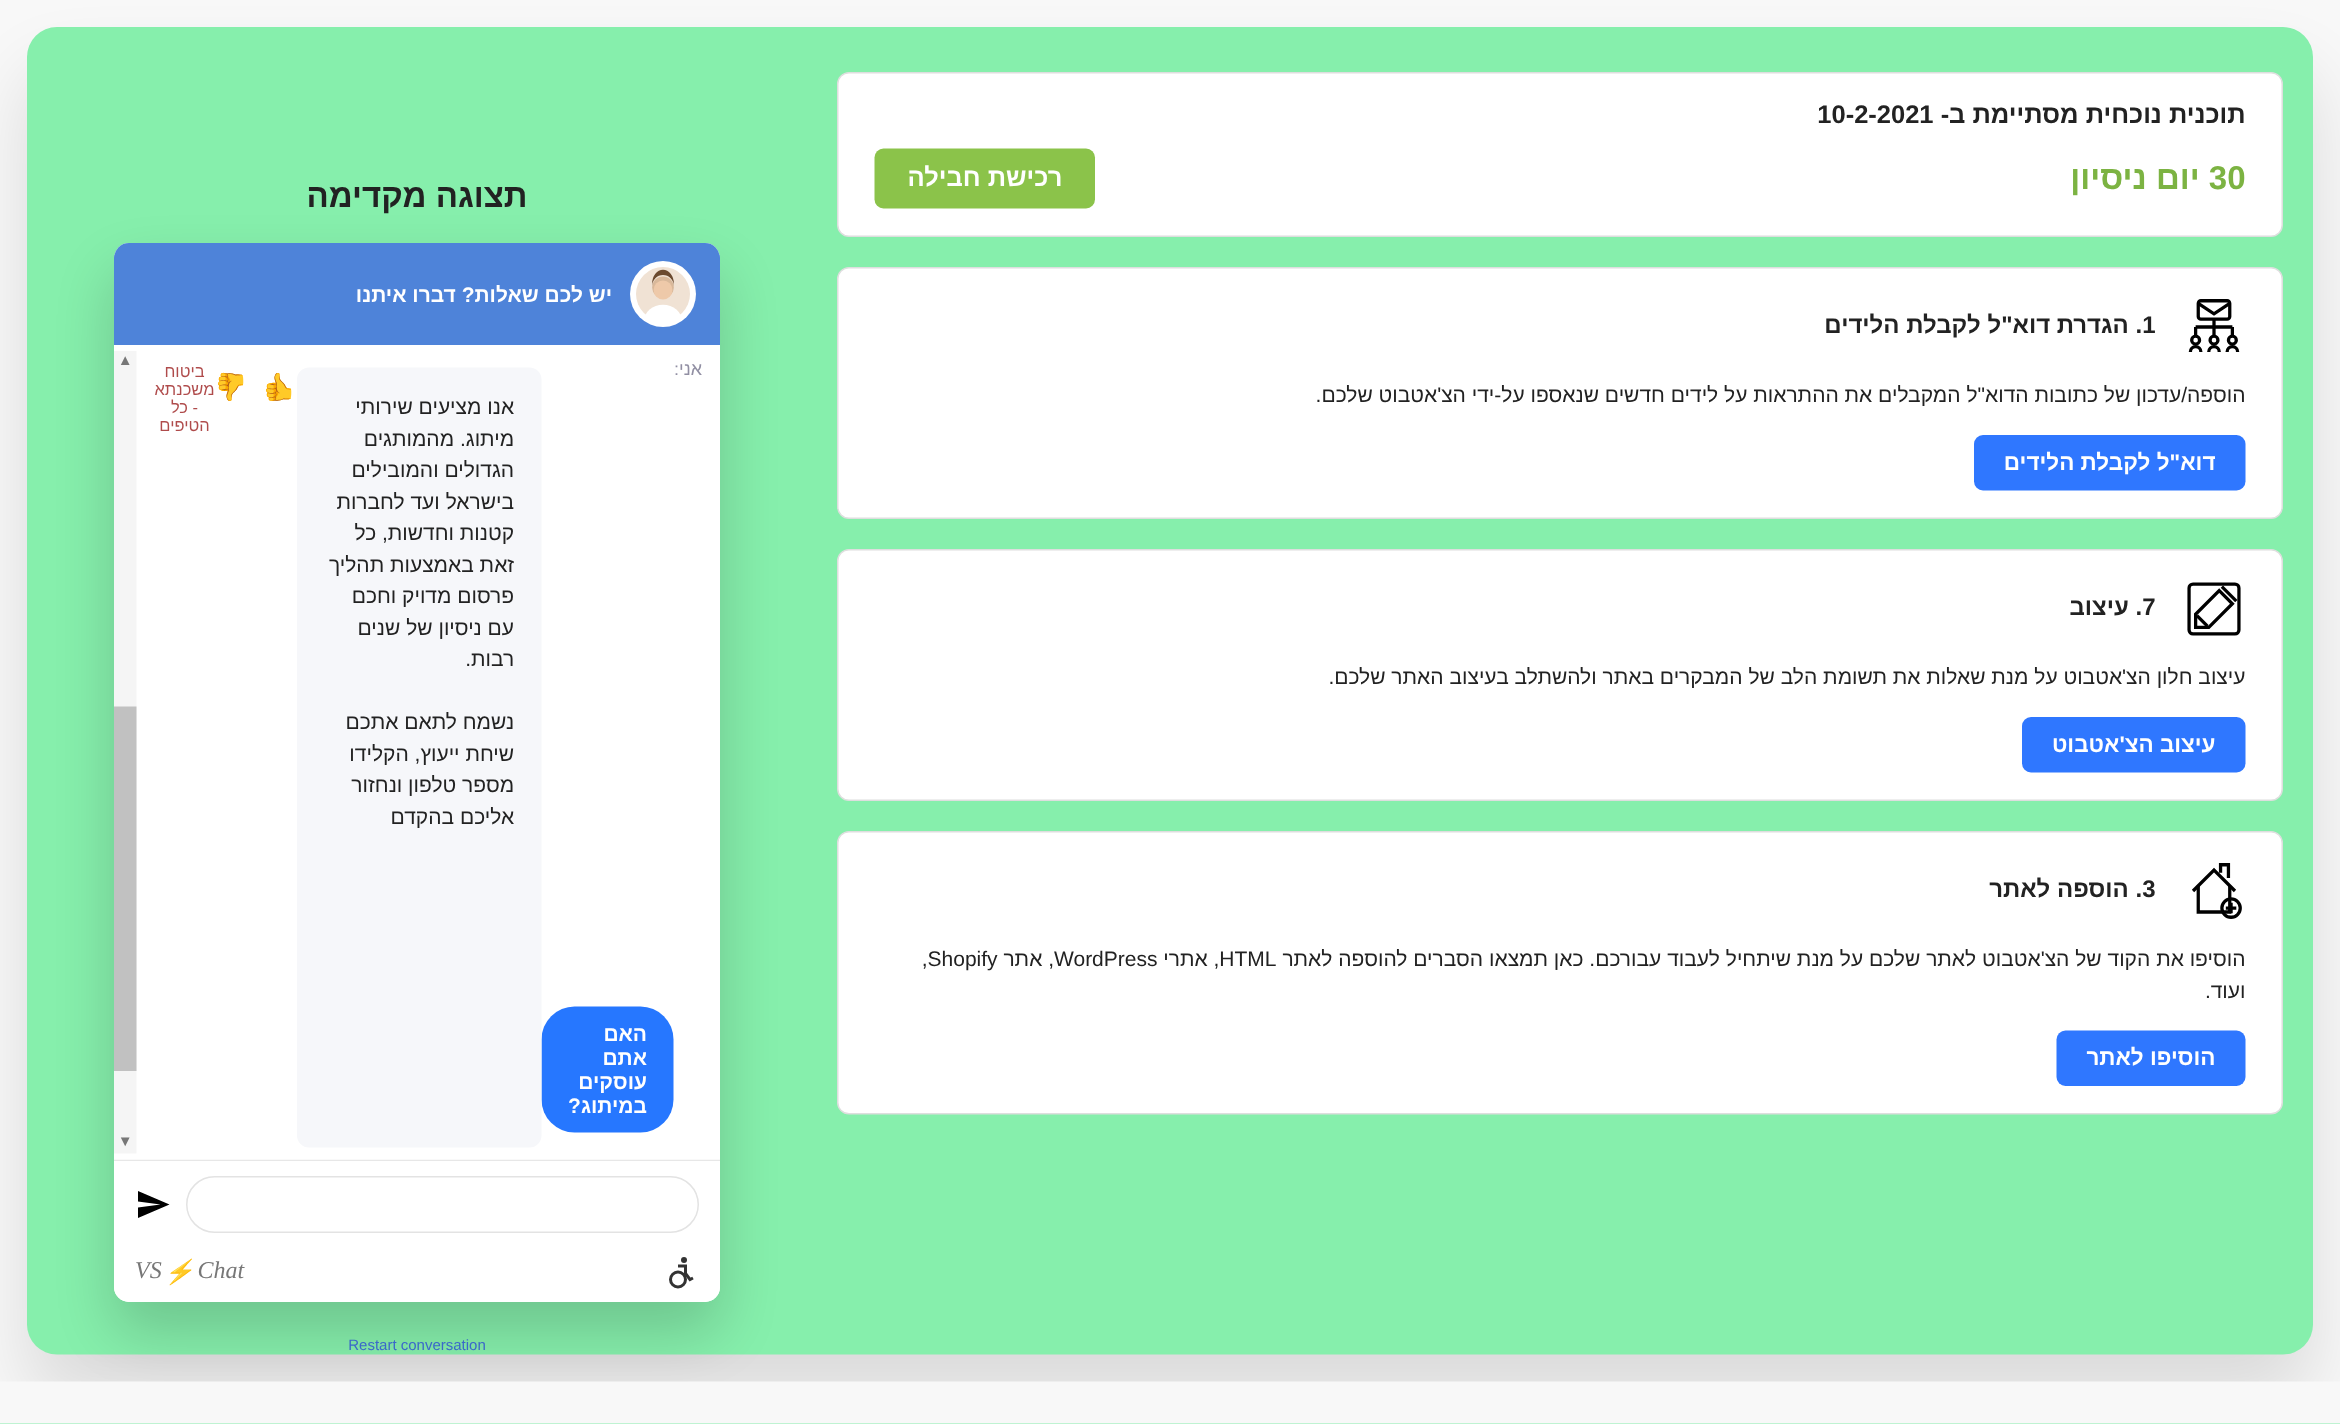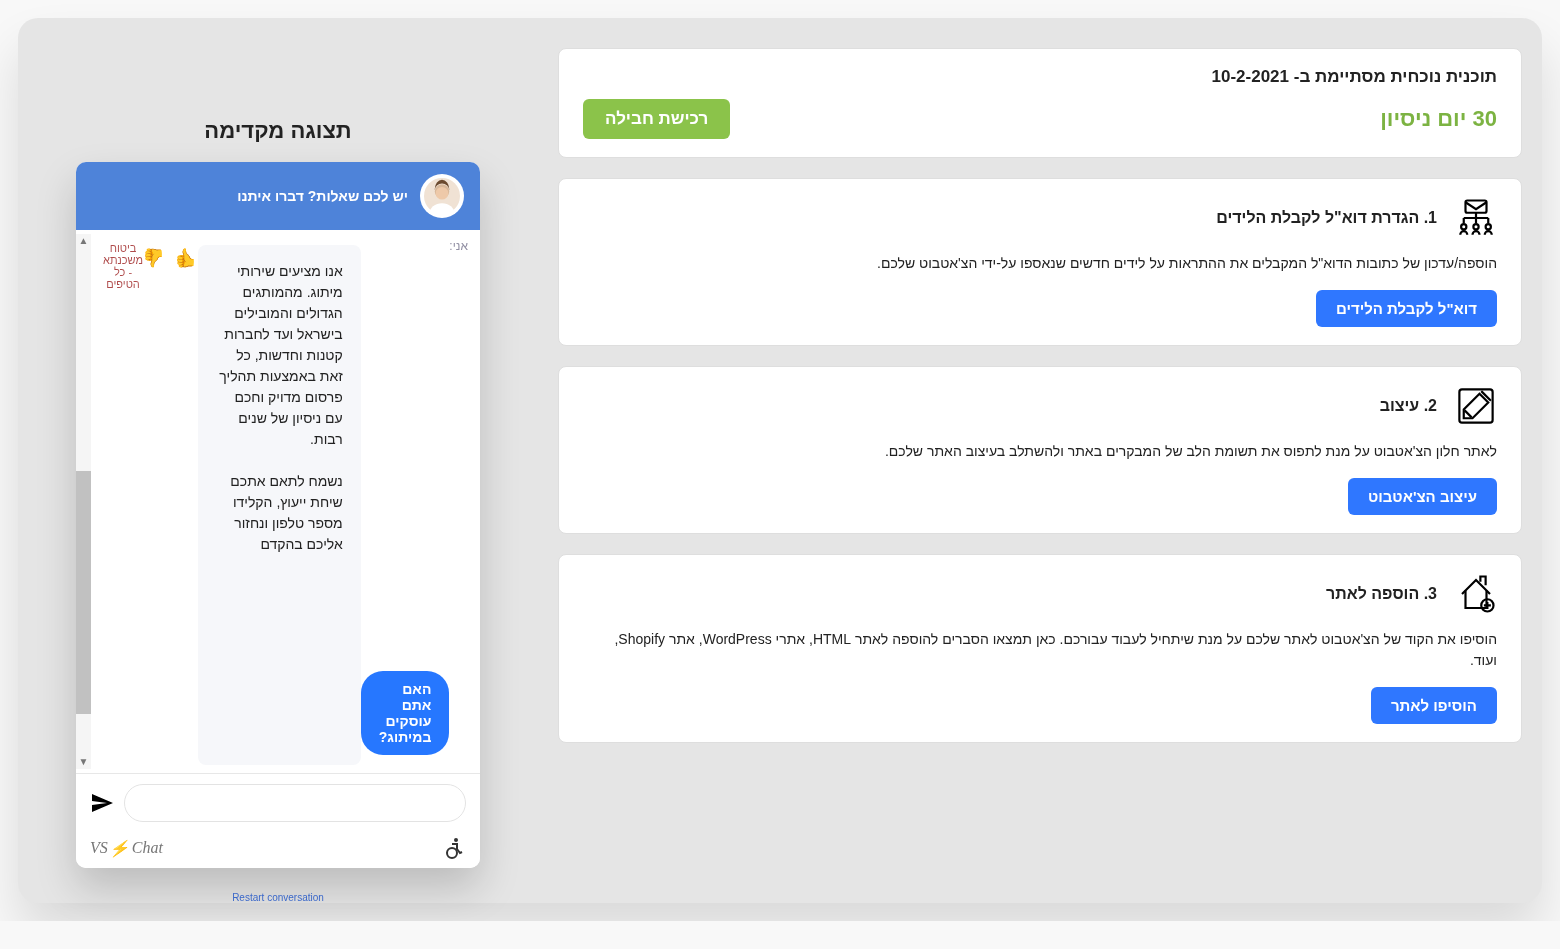--- a/index.html
+++ b/index.html
@@ -3,21 +3,21 @@
 <meta charset="utf-8">
 <style>
   * { box-sizing: border-box; }
   body {
     margin: 0;
     background: #f8f8f8;
     font-family: -apple-system, BlinkMacSystemFont, "Segoe UI", Arial, sans-serif;
     direction: rtl;
   }
   .page {
-    background: #e5e5e5;
+    background: #86efac;
     border-radius: 20px;
     margin: 18px;
     padding: 10px 20px 0 20px;
     display: flex;
     gap: 40px;
     min-height: 820px;
     box-shadow: 0 30px 50px rgba(0,0,0,0.12);
   }
   .main { flex: 1; min-width: 0; }
   .aside { width: 480px; display: flex; flex-direction: column; align-items: center; padding-top: 90px; }
@@ -142,23 +142,23 @@
     </div>
 
     <div class="card">
       <div class="step-head">
         <svg class="step-icon" viewBox="0 0 48 48" fill="none" stroke="currentColor" stroke-width="2.5">
           <rect x="5" y="5" width="38" height="38" rx="3"></rect>
           <path d="M28 10 L38 20 L20 38 L10 38 L10 28 Z"></path>
           <path d="M30 7 L41 18"></path>
           <path d="M11 29 L19 37"></path>
         </svg>
-        <span class="step-title">2. עיצוב</span>
-      </div>
-      <div class="step-desc">לאתר חלון הצ'אטבוט על מנת לתפוס את תשומת הלב של המבקרים באתר ולהשתלב בעיצוב האתר שלכם.</div>
+        <span class="step-title">7. עיצוב</span>
+      </div>
+      <div class="step-desc">עיצוב חלון הצ'אטבוט על מנת שאלות את תשומת הלב של המבקרים באתר ולהשתלב בעיצוב האתר שלכם.</div>
       <button class="btn-blue">עיצוב הצ'אטבוט</button>
     </div>
 
     <div class="card" style="margin-bottom:1px;padding-left:25px;">
       <div class="step-head">
         <svg class="step-icon" viewBox="0 0 48 48" fill="none" stroke="currentColor" stroke-width="2.5">
           <path d="M8 24 L24 8 L40 24"></path>
           <path d="M12 20 V40 H36 V20"></path>
           <path d="M29 10 V4 H35 V14"></path>
           <circle cx="37" cy="37" r="7"></circle>

